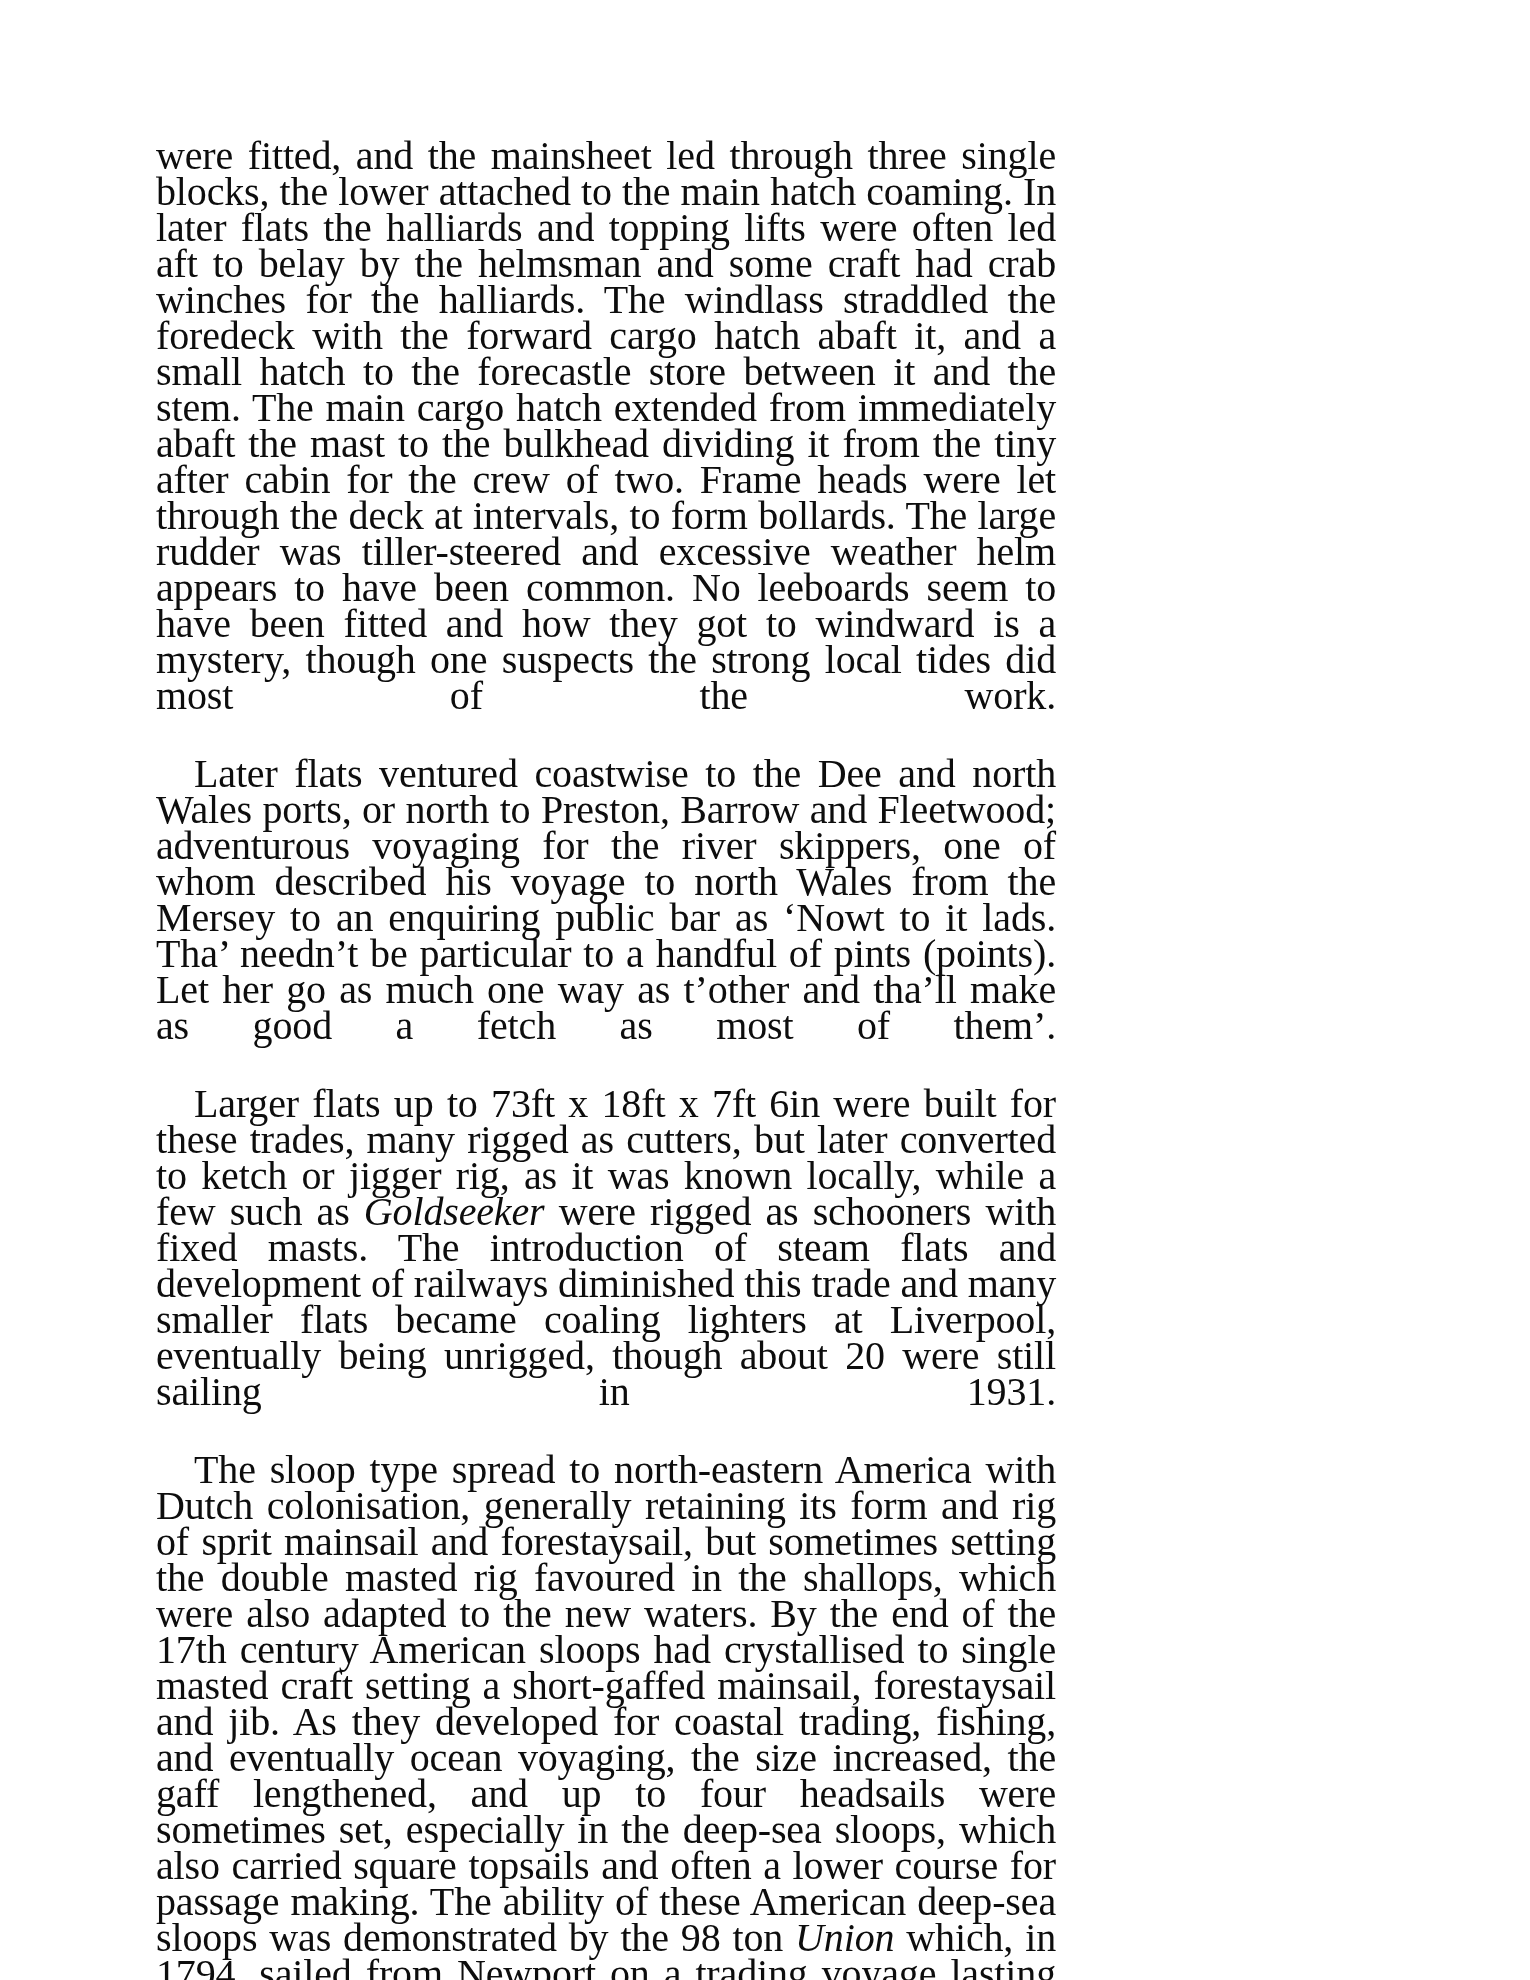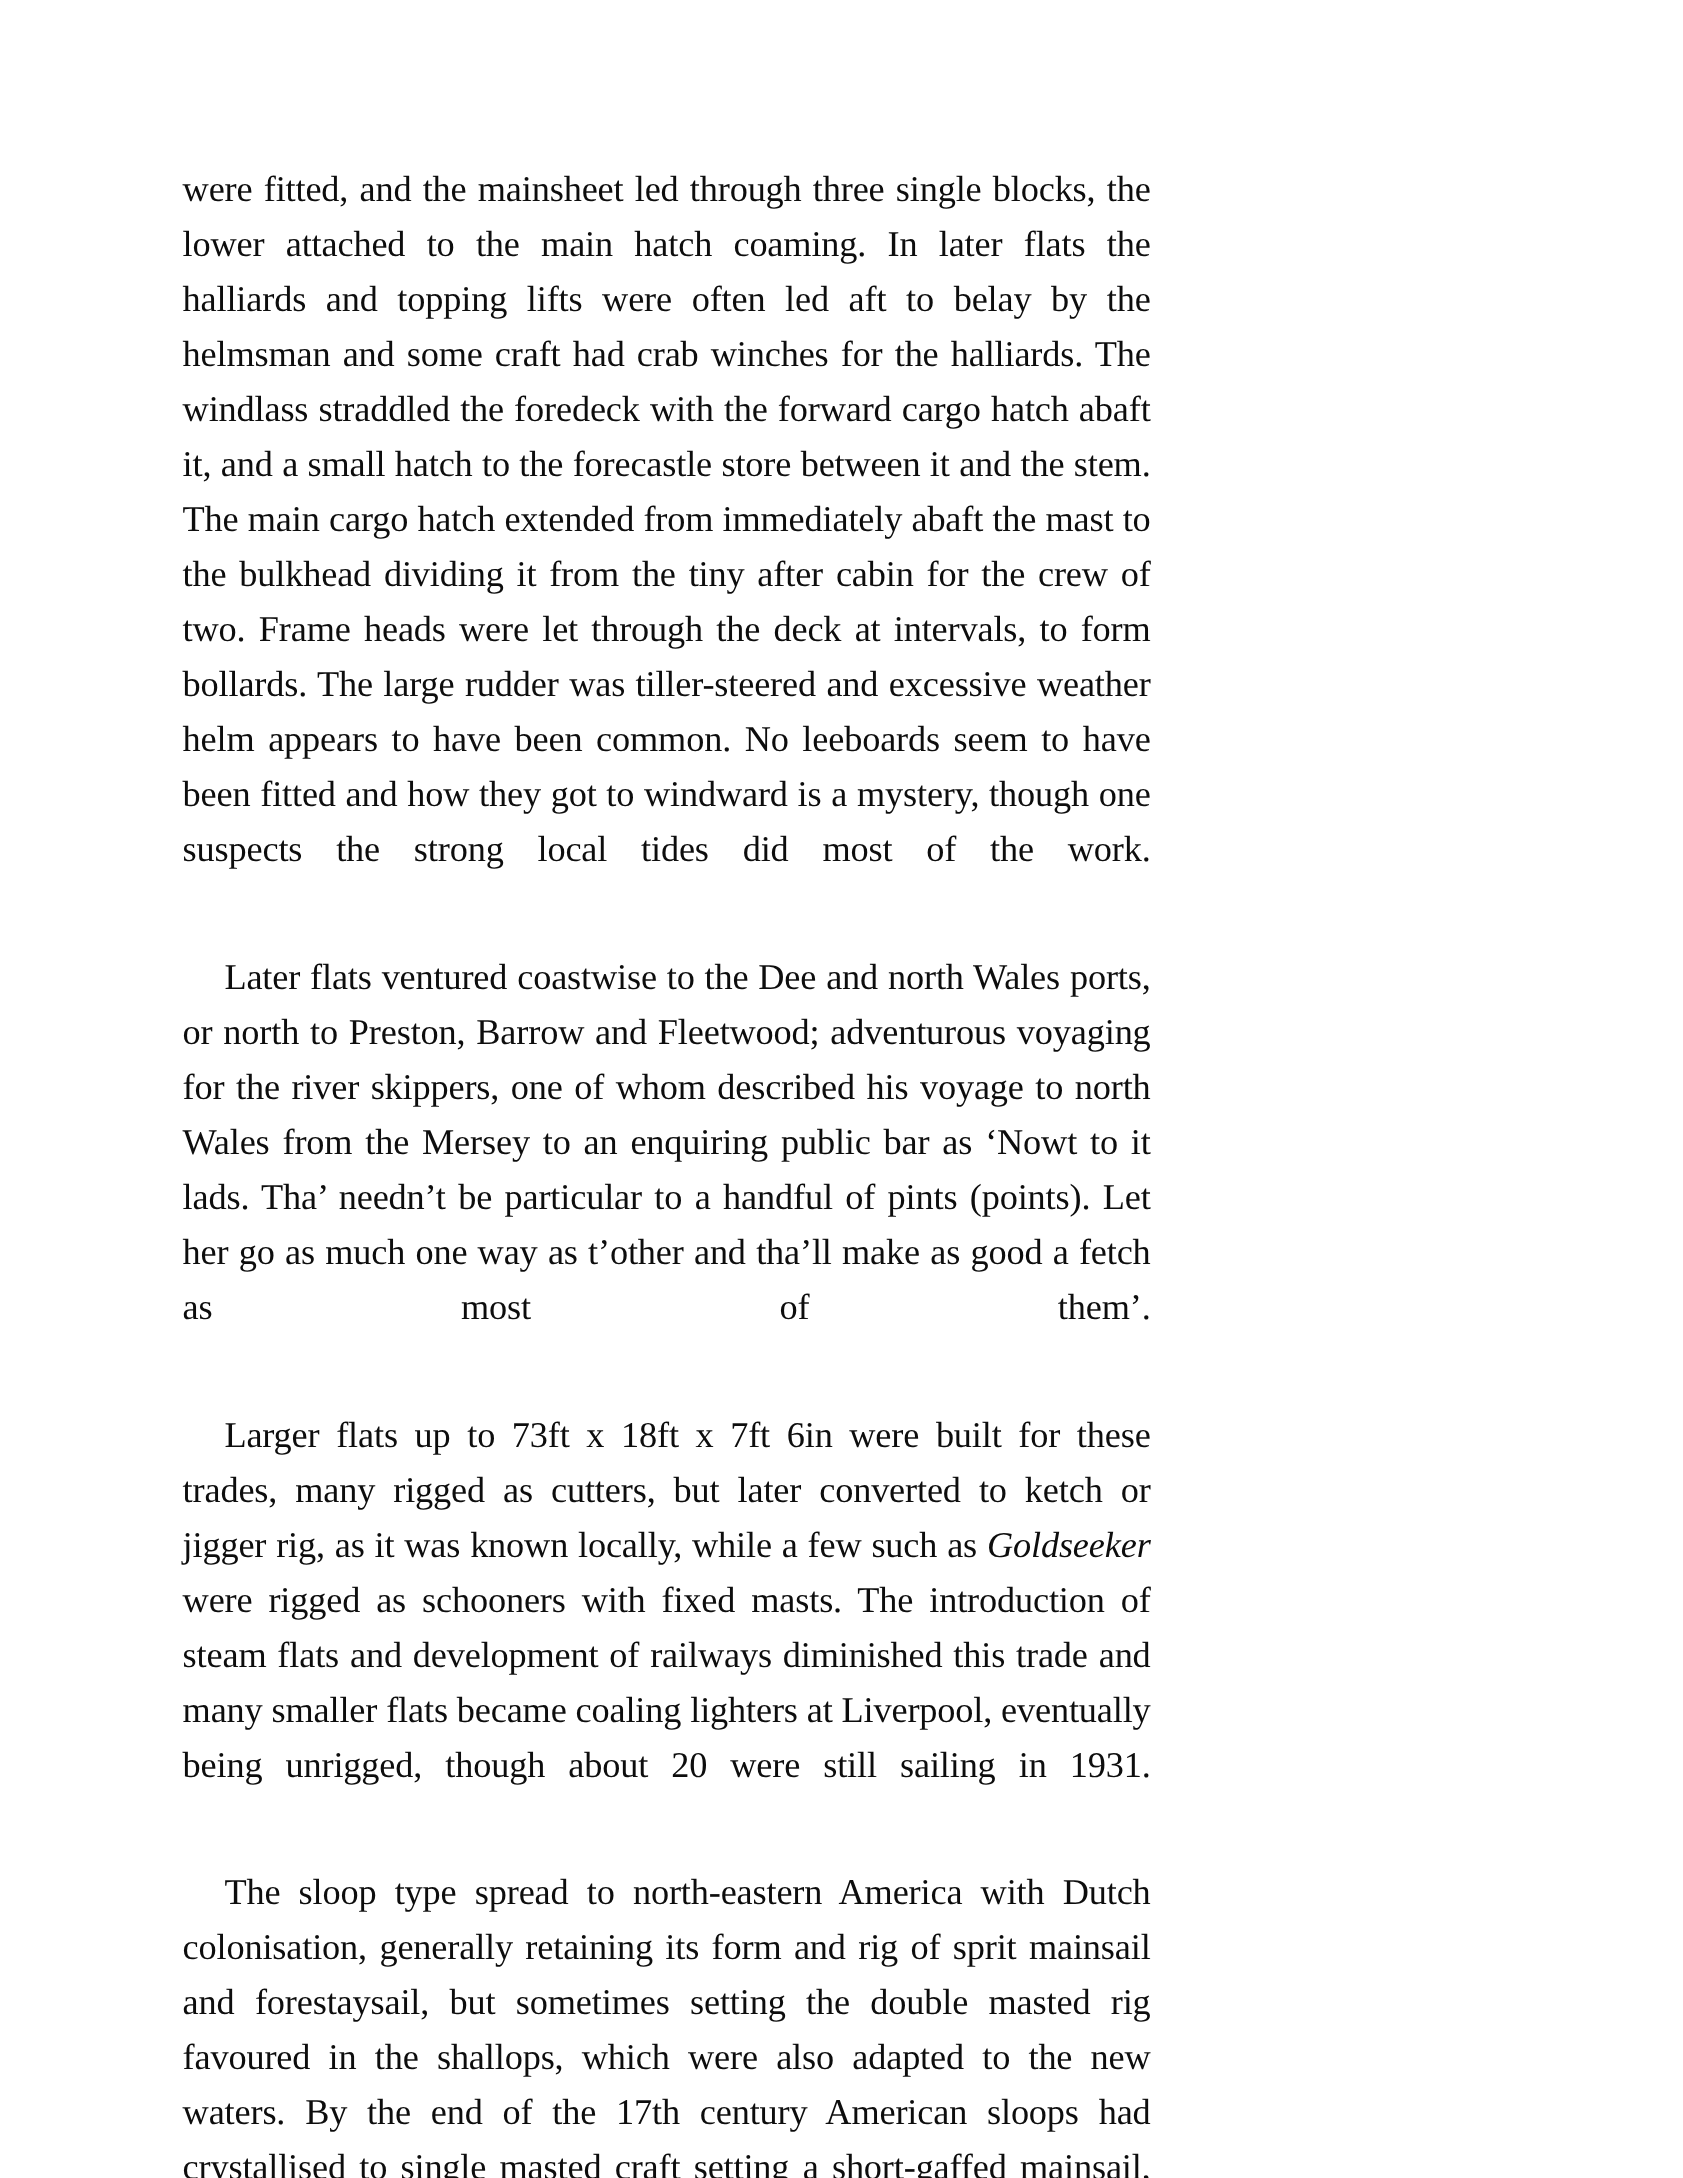--- a/index.html
+++ b/index.html
@@ -28,25 +28,25 @@
   }
 
   .text-block {
     position: absolute;
     left: 150px;
     top: 132px;
     width: 912px;
   }
 
   .para {
-    margin: 16px;
+    margin: 6px;
     text-align: justify;
     text-justify: inter-word;
-    font-size: 33px;
-    line-height: 50px;
+    font-size: 40px;
+    line-height: 36px;
     letter-spacing: -0.15px;
     word-spacing: 0px;
     color: #0d0d0d;
     font-stretch: semi-condensed;
     transform-origin: left top;
   }
 
   .para + .para {
     margin-top: 0;
   }

